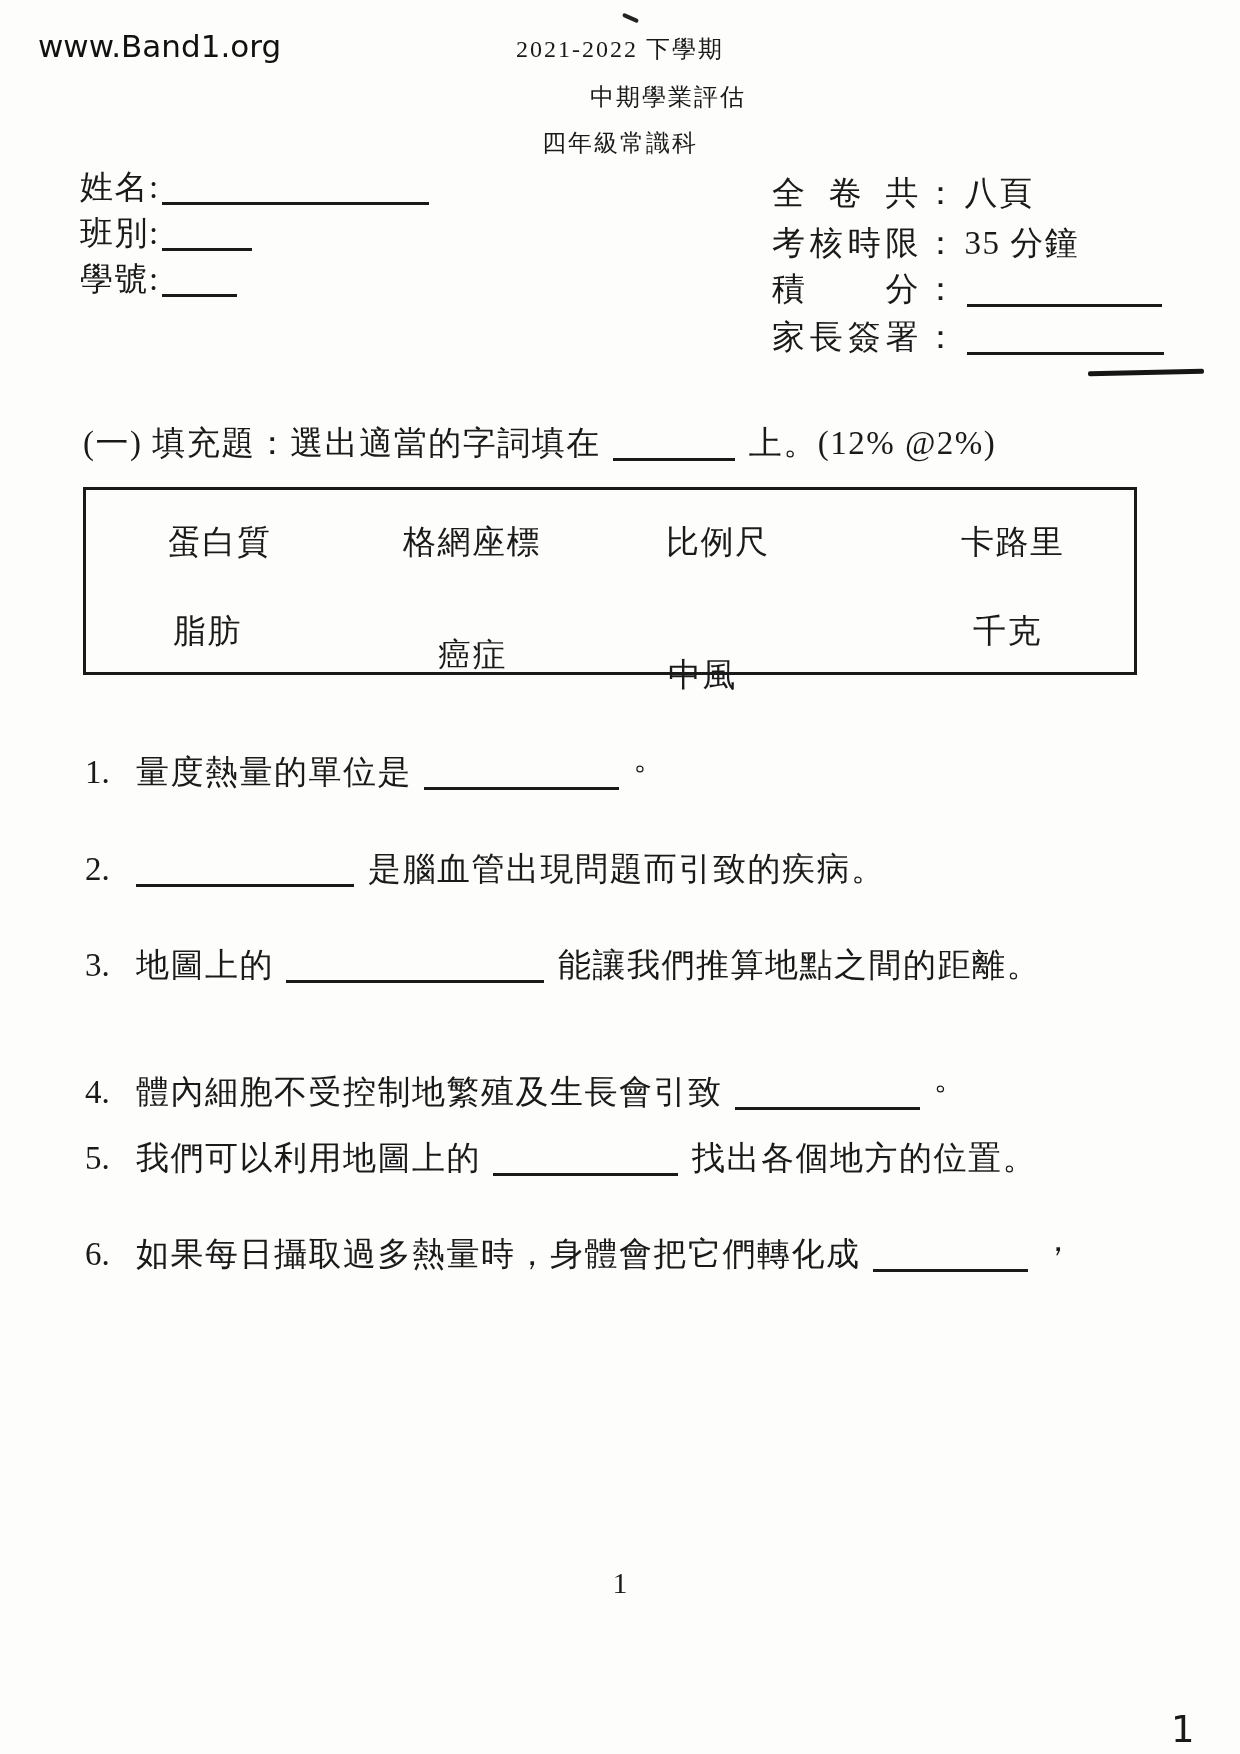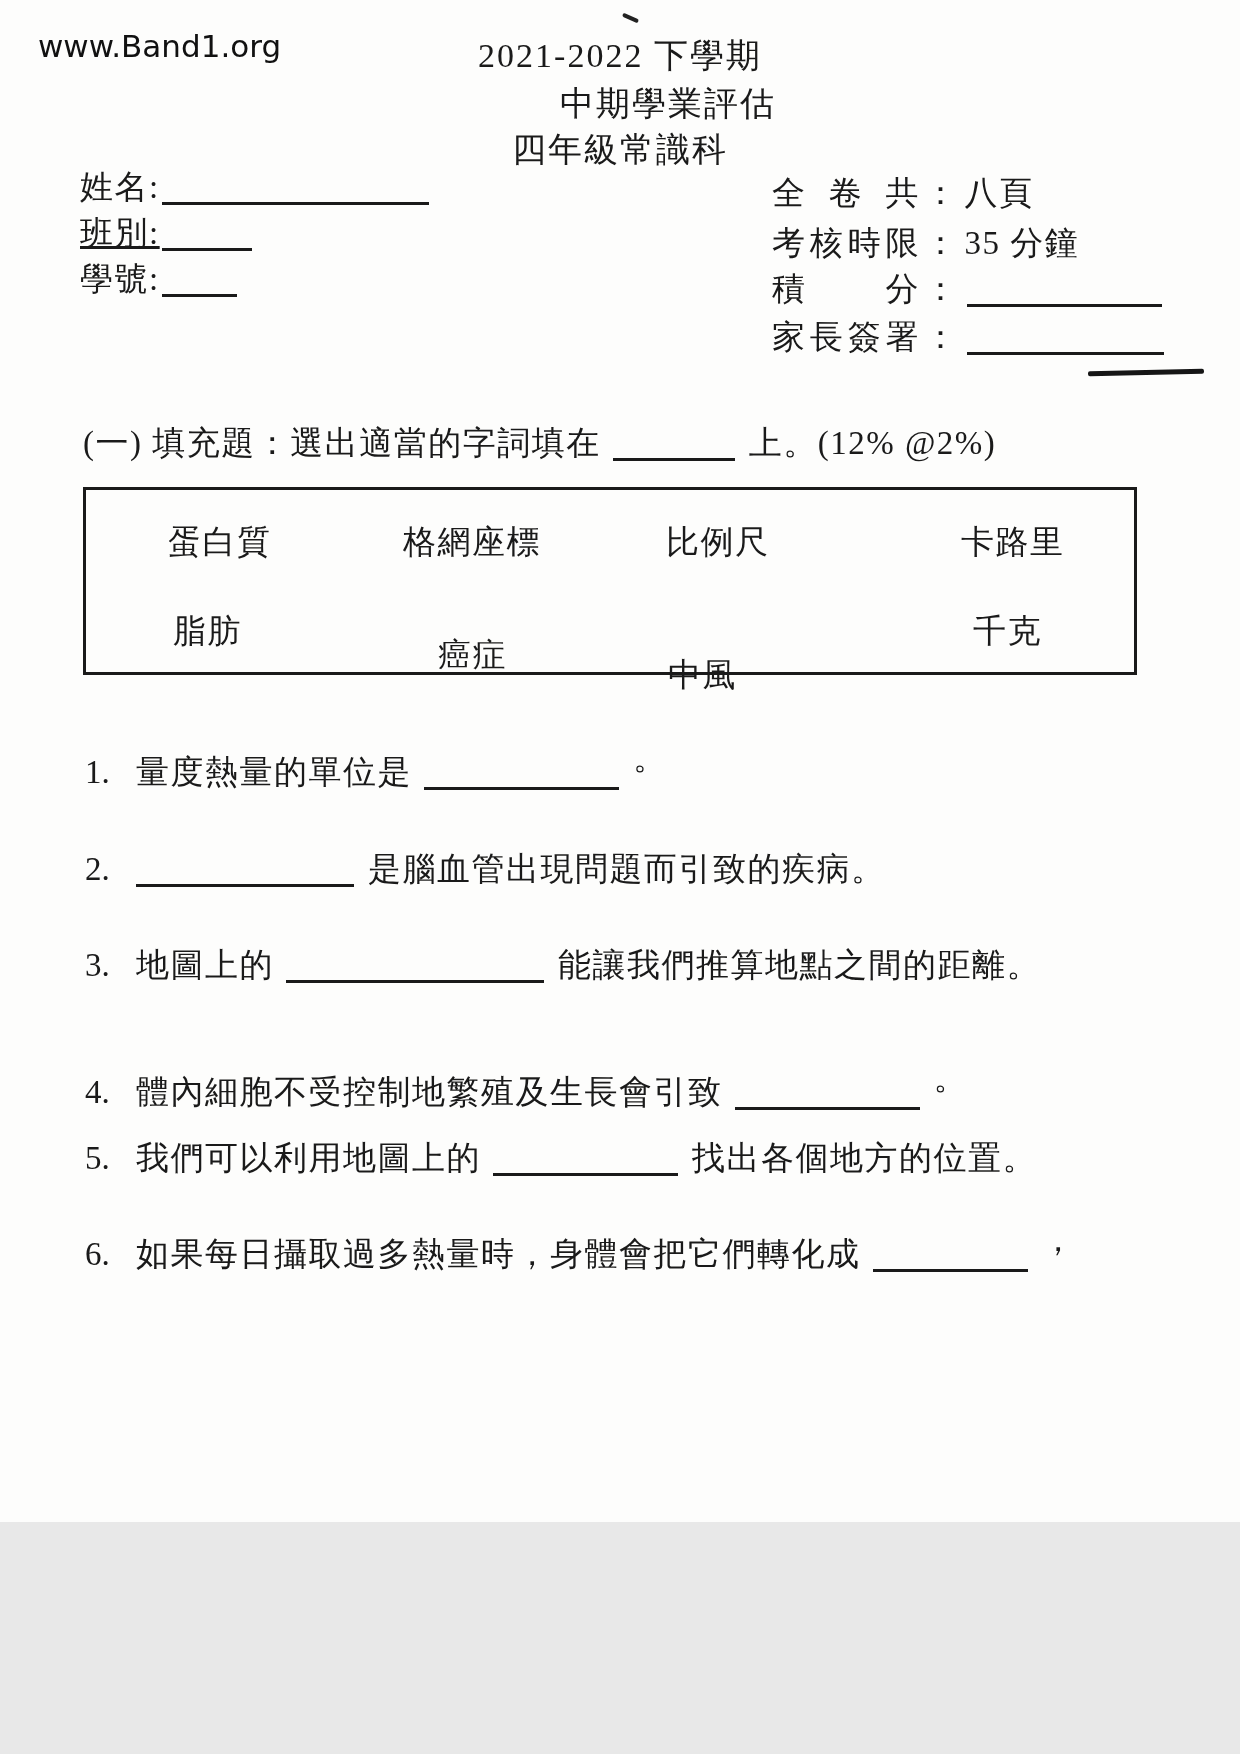--- a/index.html
+++ b/index.html
@@ -1,35 +1,35 @@
 <!DOCTYPE html>
 <html><head>
 <meta charset="utf-8">
 <style>
   html,body{margin:0;padding:0;background:#e8e8e8;}
   .page{
     position:relative;
-    width:1240px;height:1522px;
+    width:1240px;height:1754px;
     margin:0 auto;
     background:#fdfdfc;
     color:#1a1a1a;
     font-family:"Liberation Serif","DejaVu Serif",serif;
     overflow:hidden;
   }
   .cjk{font-size:33px;letter-spacing:1.5px;line-height:1.3;white-space:nowrap;}
   .abs{position:absolute;}
 
   
   .watermark{
     font-family:"DejaVu Sans","Liberation Sans",sans-serif;
     font-size:31px;color:#111;
   }
 
   
-  .title-line{left:0;width:1240px;text-align:center;font-size:34px;letter-spacing:2px;white-space:nowrap;}
+  .title-line{left:0;width:1240px;text-align:center;font-size:24px;letter-spacing:2px;white-space:nowrap;}
 
   
   .tick{width:17px;height:4px;background:#222;border-radius:2px;transform:rotate(24deg);}
   .smudge{background:#161616;border-radius:2px;transform:rotate(-1.2deg);}
 
   
   .field-line{
     display:inline-block;
     border-bottom:3px solid #1a1a1a;
     height:1.0em;
@@ -77,21 +77,21 @@
 
   <div class="abs tick" style="left:622px;top:16px;"></div>
 
   <div class="abs title-line cjk" style="top:34px;">2021-2022 下學期</div>
   <div class="abs title-line cjk" style="top:82px;padding-left:48px;">中期學業評估</div>
   <div class="abs title-line cjk" style="top:128px;">四年級常識科</div>
 
   <div class="abs cjk" style="left:80px;top:166px;">
     <span>姓名:</span><span class="field-line" style="width:267px;"></span>
   </div>
-  <div class="abs cjk" style="left:80px;top:212px;text-decoration:underline;">
+  <div class="abs cjk" style="left:80px;top:212px;">
     <span>班別:</span><span class="field-line" style="width:90px;"></span>
   </div>
   <div class="abs cjk" style="left:80px;top:258px;">
     <span>學號:</span><span class="field-line" style="width:75px;"></span>
   </div>
 
   <div class="abs cjk exam-row" style="left:772px;top:172px;">
     <span class="exam-label">全卷共</span><span class="exam-colon">：</span><span>八頁</span>
   </div>
   <div class="abs cjk exam-row" style="left:772px;top:222px;">

